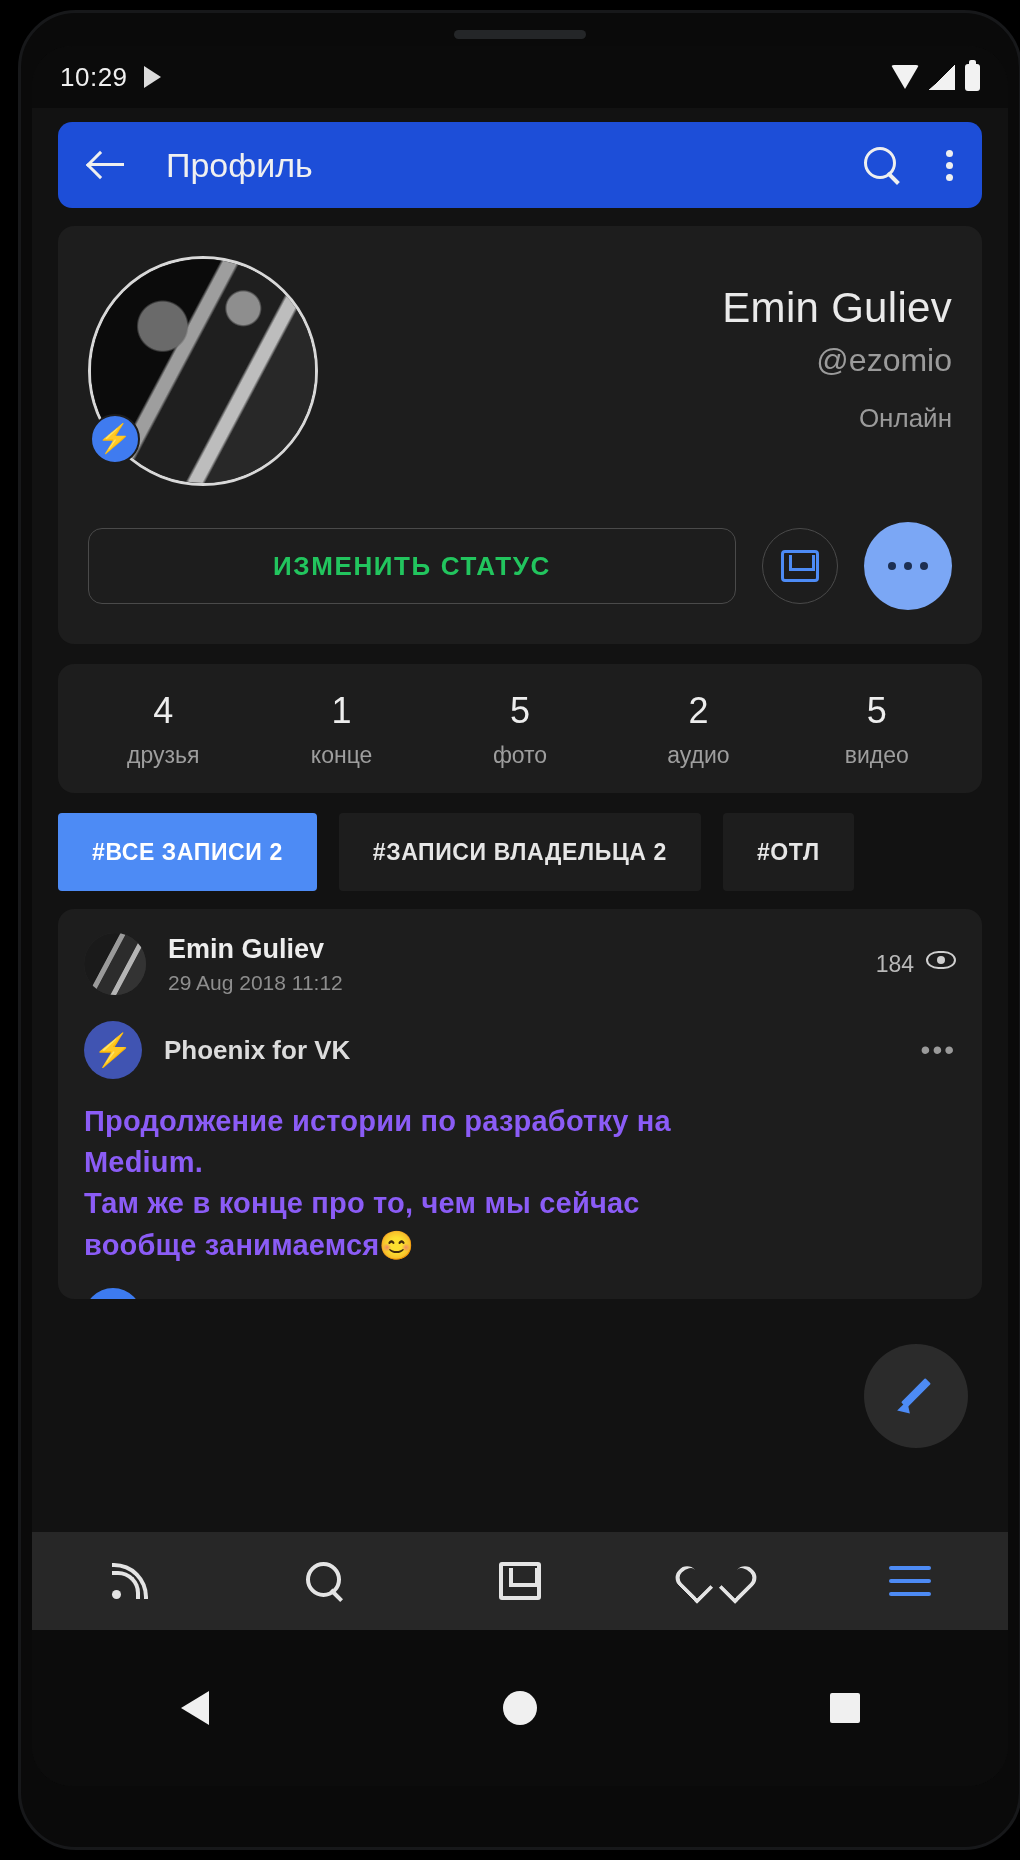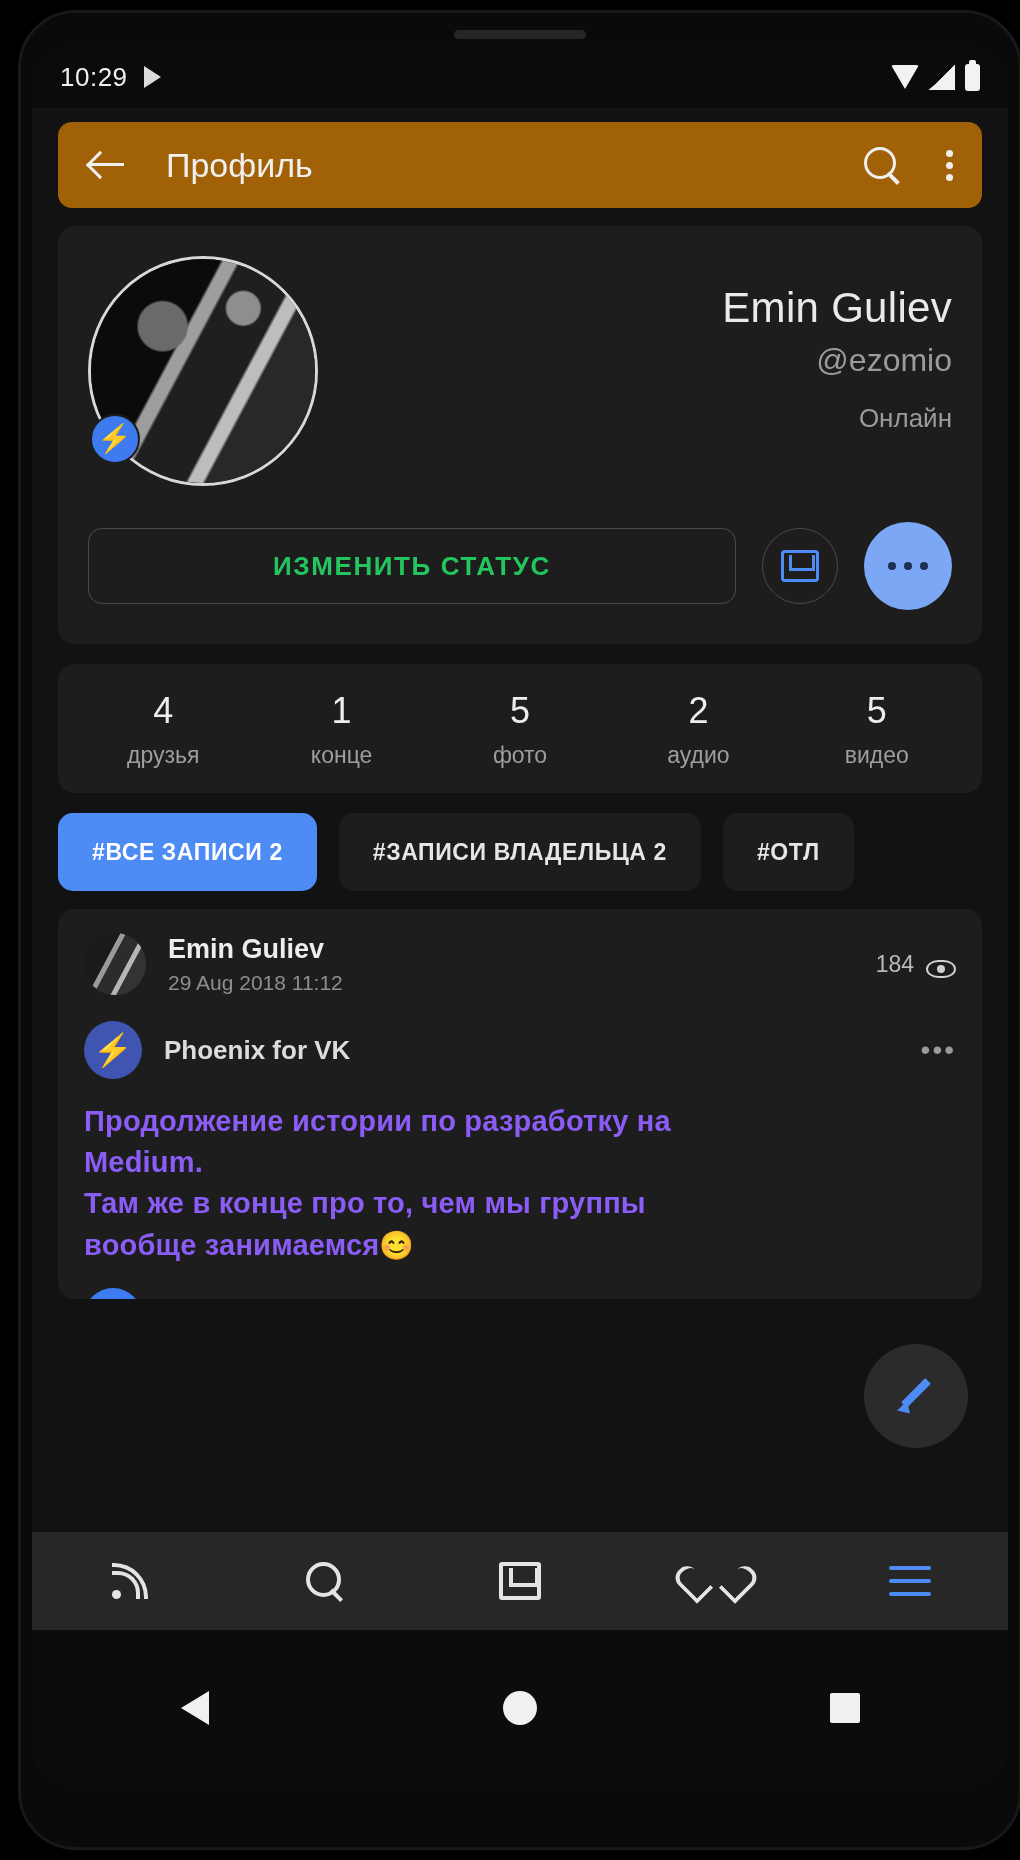--- a/index.html
+++ b/index.html
@@ -91,21 +91,21 @@
     left: 0; top: 62px;
     width: 976px; height: 1522px;
     background: #121212;
     overflow: hidden;
   }
 
   
   .toolbar {
     margin: 14px 26px 0 26px;
     height: 86px;
-    background: #a16207;
+    background: #1d4ed8;
     border-radius: 14px;
     display: flex; align-items: center;
     padding: 0 26px;
   }
   .tb-back {
     width: 46px; height: 46px;
     position: relative;
     flex: 0 0 auto;
     cursor: pointer;
   }
@@ -260,21 +260,21 @@
   
   .tabs {
     margin: 20px 0 0 26px;
     display: flex; gap: 22px;
     overflow: hidden;
     height: 78px;
   }
   .tab {
     height: 78px;
     padding: 0 34px;
-    border-radius: 15px;
+    border-radius: 4px;
     background: #1d1d1d;
     color: #e6e6e6;
     font-size: 23px;
     font-weight: bold;
     letter-spacing: .6px;
     display: flex; align-items: center;
     white-space: nowrap;
     cursor: pointer;
     flex: 0 0 auto;
   }
@@ -297,21 +297,21 @@
   }
   .post-av .ph {
     position: absolute; inset: 0;
     background:
       linear-gradient(118deg, #1a1a1a 0 38%, #9a9a9a 39% 44%, #2c2c2c 45% 62%, #b5b5b5 63% 68%, #333 69% 100%);
     filter: grayscale(1);
   }
   .post-id { margin-left: 22px; flex: 1 1 auto; }
   .post-name { font-size: 27px; color: #ededed; font-weight: bold; }
   .post-date { font-size: 21px; color: #8e8e8e; margin-top: 6px; }
-  .post-views { display: flex; align-items: flex-end; gap: 12px; color: #b9b9b9; font-size: 23px; }
+  .post-views { display: flex; align-items: flex-start; gap: 12px; color: #b9b9b9; font-size: 23px; }
   .ic-eye {
     width: 30px; height: 18px;
     border: 2.5px solid #cfcfcf;
     border-radius: 50% 50% 50% 50% / 60% 60% 60% 60%;
     position: relative;
   }
   .ic-eye:after {
     content: ""; position: absolute;
     left: 50%; top: 50%; transform: translate(-50%, -50%);
     width: 8px; height: 8px; border-radius: 50%; background: #cfcfcf;
@@ -577,21 +577,21 @@
           <div class="repost-av">
             <span class="bolt">⚡</span>
           </div>
           <div class="repost-name">Phoenix for VK</div>
           <div class="repost-more">•••</div>
         </div>
 
         <div class="post-body">
           <div>Продолжение истории по разработку на</div>
           <div>Medium.</div>
-          <div>Там же в конце про то, чем мы группы</div>
+          <div>Там же в конце про то, чем мы сейчас</div>
           <div>
             <span>вообще занимаемся</span><span class="emoji">😊</span>
           </div>
         </div>
 
         <div class="post-tail">
           <div class="tail-av"></div>
 
         </div>
       </div>

